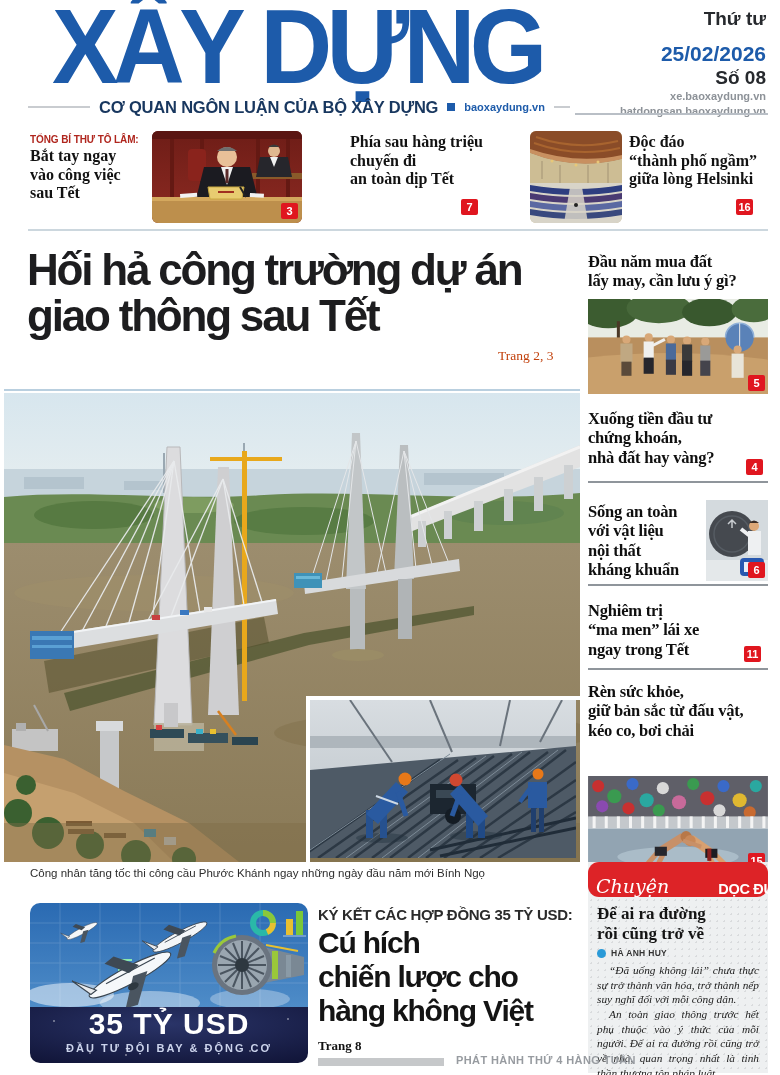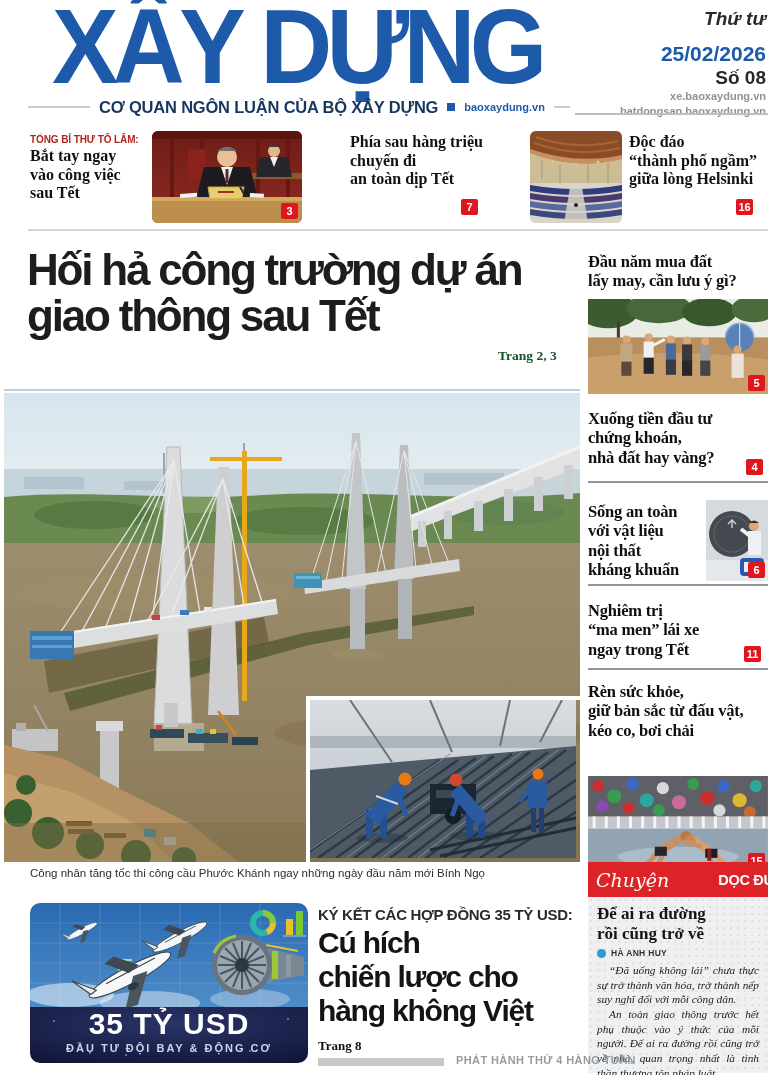--- a/index.html
+++ b/index.html
@@ -10,21 +10,21 @@
   }
   .prel { white-space:pre-line; }
 
   
   .logo {
     position:absolute; left:52px; top:-4px; font-size:106px; line-height:100px;
     font-weight:800; color:#1d5baa; letter-spacing:-6px;
     transform:scaleX(.94); transform-origin:left top;
   }
   .issue-block { position:absolute; right:14px; top:8px; width:210px; text-align:right; }
-  .issue-block .weekday { font-size:19px; font-weight:600; color:#26292d;font-style:italic; }
+  .issue-block .weekday { font-size:19px; font-weight:600; color:#26292d; }
   .issue-block .date { font-size:21px; font-weight:800; color:#1d5baa; margin-top:12px; }
   .issue-block .issue { font-size:19px; font-weight:600; color:#26292d; margin-top:1px; }
   .issue-block .subsite { font-size:11px; font-weight:600; color:#8d9298; line-height:1.35; }
   .issue-block .subsite:first-of-type { margin-top:9px; }
   .issue-rule { position:absolute; right:12px; top:113px; width:193px; height:2px; background:#b9bfc6; }
 
   .tagline-row { position:absolute; top:96px; left:28px; width:542px; height:22px;
     display:flex; align-items:center; gap:9px; }
   .rule-l { width:62px; height:2px; background:#c9ccd0; }
   .rule-r { flex:1; height:2px; background:#c9ccd0; }
@@ -44,43 +44,43 @@
   .t3-text { position:absolute; left:629px; top:2px; width:138px; }
   .badge { position:absolute; width:17px; height:16px; background:#e0161f; color:#fff;
     font-size:11px; font-weight:700; display:flex; align-items:center; justify-content:center;
     border-radius:2px; }
   .strip-divider { position:absolute; top:229px; left:28px; width:740px; height:2px; background:#ccd7de; }
 
   
   .lead-title { position:absolute; top:247px; left:27px; width:556px; font-size:44px;
     font-weight:800; letter-spacing:-2.2px; line-height:1.05; color:#1d1d1f; }
   .lead-page { position:absolute; top:348px; left:498px; font-family:"Liberation Serif", serif;
-    font-size:13.5px; font-weight:700; color:#14532d; }
+    font-size:13.5px; font-weight:400; color:#c2410c; }
   .lead-rule { position:absolute; top:389px; left:4px; width:576px; height:2px; background:#b9cfdf; }
   .photo-wrap { position:absolute; top:393px; left:4px; width:576px; height:469px; }
   .photo-wrap > svg { display:block; }
   .inset { position:absolute; left:302px; top:303px; width:274px; height:166px;
     border-left:4px solid #fff; border-top:4px solid #fff; }
   .caption { position:absolute; top:867px; left:30px; width:545px; font-size:11.5px;
     font-weight:500; color:#2e2e2e; }
 
   
   .s-title { position:absolute; left:588px; width:184px; font-family:"Liberation Serif", serif;
     font-weight:700; font-size:16.5px; line-height:1.18; letter-spacing:-.2px; color:#0f0f0f; }
   .s-photo { position:absolute; left:588px; width:180px; overflow:hidden; }
   .s-photo .badge { right:3px; bottom:3px; }
   .s-rule { position:absolute; left:588px; width:180px; height:2px; background:#8f959b; }
 
   
   .column-box { position:absolute; top:862px; left:588px; width:180px; height:211px;
     background:#eef0f1;
     background-image:radial-gradient(#d9dbdd 1px, transparent 1px);
     background-size:7px 7px; }
-  .c-banner { height:35px; background:#dd2327; display:flex; align-items:center;
-    padding:0 5px 0 8px; gap:4px; }
+  .c-banner { height:35px; background:#dd2327; display:flex; align-items:flex-end;
+    padding:0 5px 0 8px; gap:4px;border-radius:11px; }
   .c-script { font-family:"DejaVu Serif", serif; font-style:italic; font-size:19px; color:#fff; }
   .c-bold { font-size:14.5px; font-weight:800; color:#fff; letter-spacing:-.3px; white-space:nowrap;margin-left:45px; }
   .c-swoosh { margin-left:auto; flex:none; }
   .c-title { font-family:"Liberation Serif", serif; font-weight:700; font-size:17px;
     line-height:1.15; color:#141414; margin:7px 9px 5px; }
   .c-byline { display:flex; align-items:center; gap:5px; margin:0 9px 5px; }
   .c-dot { width:9px; height:9px; border-radius:50%; background:#2a9ad8; flex:none; }
   .c-author { font-size:8.5px; font-weight:700; color:#333; letter-spacing:.3px; }
   .c-para { font-family:"Liberation Serif", serif; font-style:italic; font-size:11.3px;
     line-height:1.3; color:#202020; text-align:justify; text-indent:12px; margin:0 9px; }

